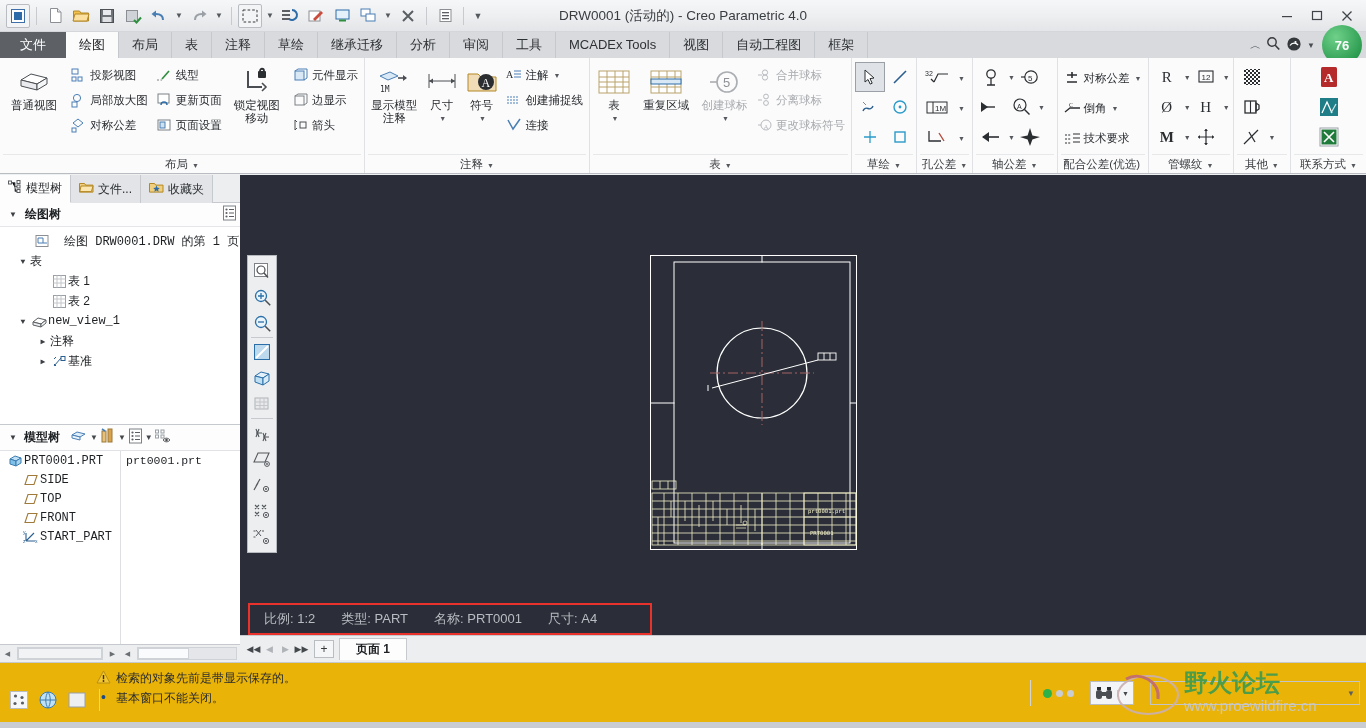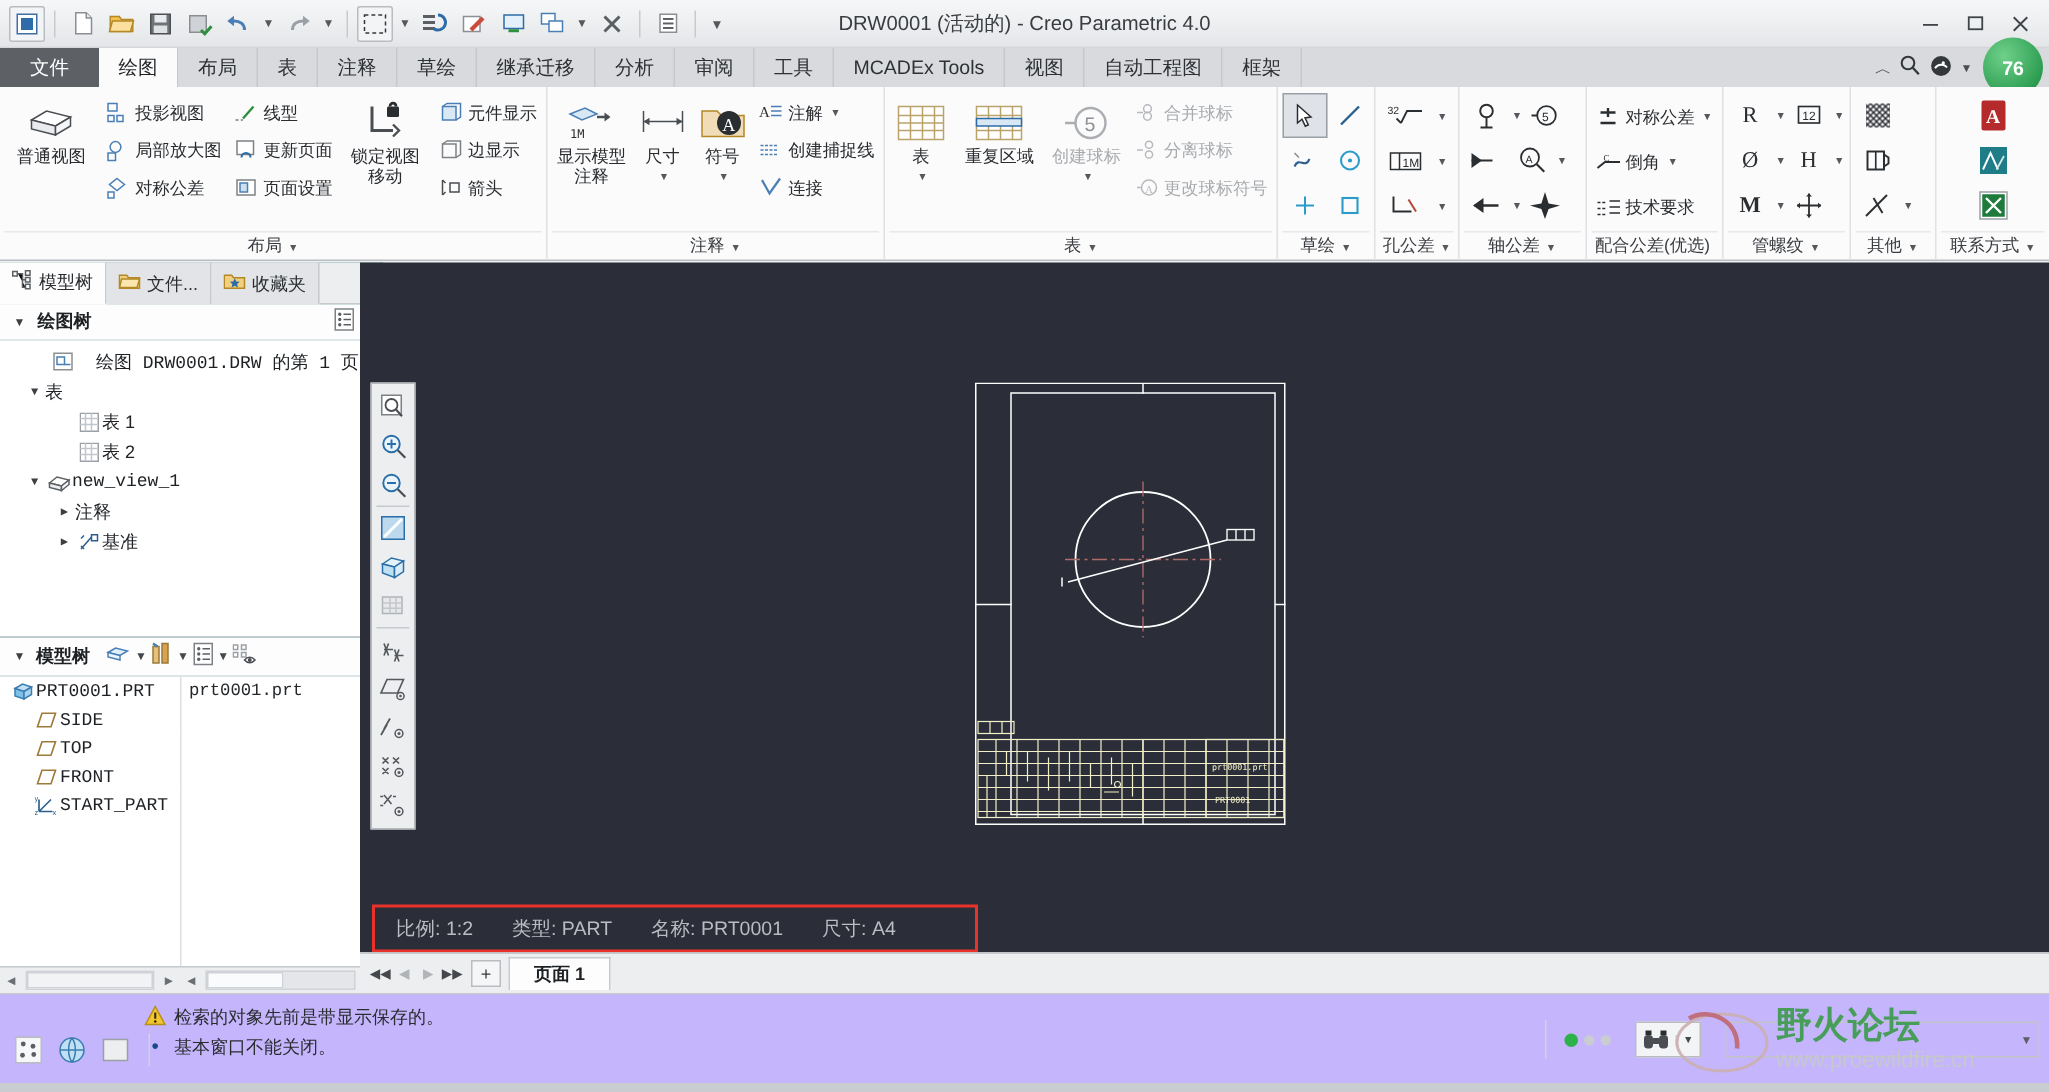--- a/index.html
+++ b/index.html
@@ -154,21 +154,21 @@
   .navb { width:15px;height:18px; display:flex;align-items:center;justify-content:center; font-size:9px; color:#44484c;}
   .navb.dim { color:#b0b3b7; }
   .plusb { width:20px;height:18px; border:1px solid #b9bcc0; background:#f5f6f7;
            display:flex;align-items:center;justify-content:center; font-size:12px; color:#35383b; margin:0 4px;}
   .ptabpage { height:22px; padding:0 16px; background:#fdfdfd; border:1px solid #c6c9cd; border-bottom:none;
               display:flex;align-items:center; font-size:12px; font-weight:bold; color:#1e2124; }
 
   
   .msgarea {
     position:absolute; left:0; top:662px; width:1366px; height:66px;
-    background:#c4b5fd; border-top:1px solid #c6c9cd;
+    background:#eab308; border-top:1px solid #c6c9cd;
   }
   .msgbtns { position:absolute; left:8px; top:26px; display:flex; align-items:center; gap:7px;}
   .msgbtn { width:22px;height:22px; display:flex;align-items:center;justify-content:center;}
   .msglines { position:absolute; left:96px; top:7px; }
   .msgline { display:flex; align-items:flex-start; gap:5px; font-size:12px; color:#2a2d30; height:20px;}
   .bulletdot { color:#1a4a8a; font-size:14px; line-height:14px;}
   .statusright { position:absolute; right:0; top:0; height:60px; display:flex; align-items:center; gap:16px; padding-right:6px;}
   .dots { display:flex; align-items:center; gap:4px; padding-left:12px; border-left:1px solid #d2d4d7; height:26px;}
   .dot { width:9px;height:9px;border-radius:50%; }
   .findbtn { display:flex; border:1px solid #b9bcc0; background:#f3f4f5; height:24px; align-items:center;}

